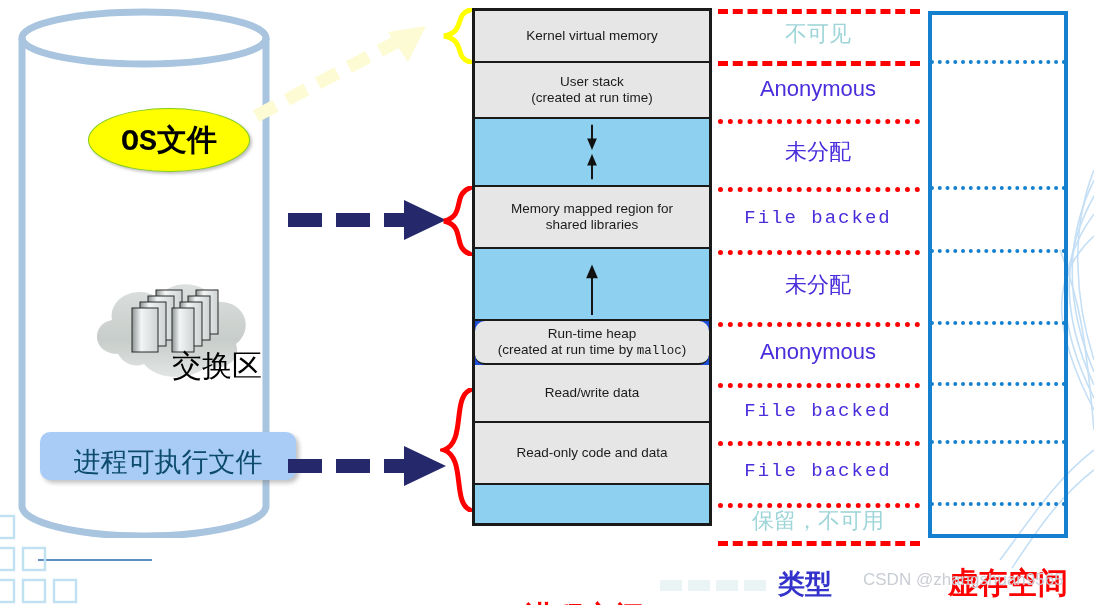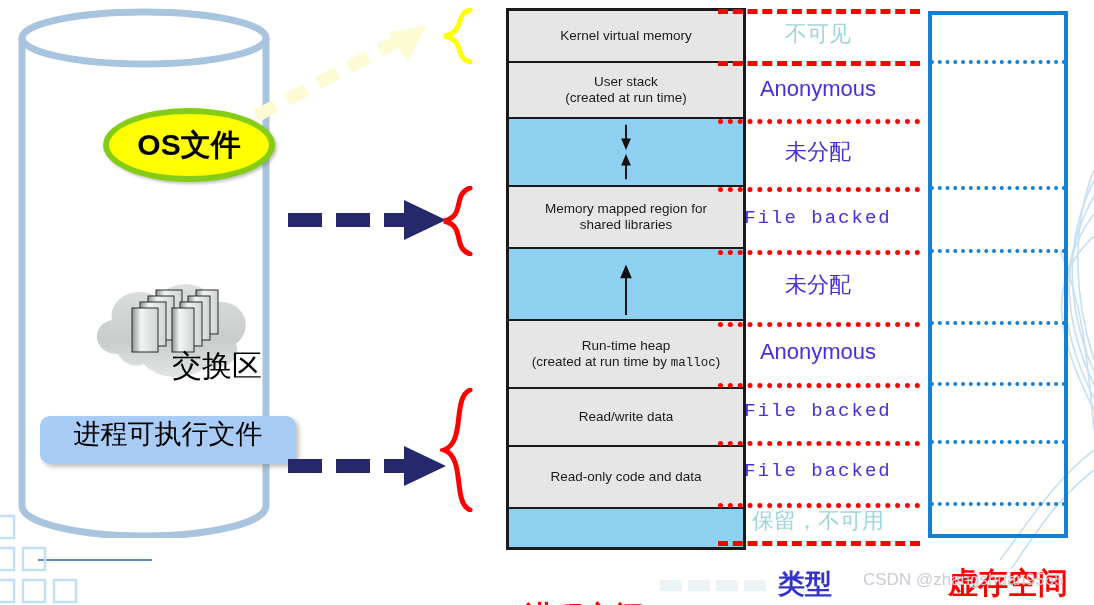--- a/index.html
+++ b/index.html
@@ -11,50 +11,50 @@
   }
   #stage{position:absolute;left:0;top:0;width:1094px;height:605px;}
 
   
   .deco-svg{position:absolute;left:0;top:0;width:1094px;height:605px;pointer-events:none;}
 
   
   .cylinder{position:absolute;left:14px;top:8px;width:260px;height:530px;}
 
   .os-file{
-    position:absolute;left:103px;top:108px;width:160px;height:62px;
+    position:absolute;left:88px;top:108px;width:160px;height:62px;
     border-radius:50%;background:#ffff00;
-    border:6px solid #84cc16;
+    border:1px solid #84cc16;
     display:flex;align-items:center;justify-content:center;
-    font-family:Liberation Sans, sans-serif;
+    font-family:Liberation Mono, monospace;
     font-weight:bold;font-size:30px;color:#000;letter-spacing:0px;
     box-shadow:2px 2px 3px rgba(120,120,120,.45);
   }
   .shared-lib{
     position:absolute;left:80px;top:196px;width:180px;height:48px;
     border-radius:10px;background:#ffb61e;
     display:flex;align-items:center;justify-content:center;
     font-size:25px;color:#000;
     box-shadow:3px 3px 4px rgba(120,120,120,.45);
   }
   .swap-label{
     position:absolute;left:172px;top:346px;font-size:30px;color:#000;
   }
   .exe-file{
-    position:absolute;left:40px;top:416px;width:256px;height:48px;
+    position:absolute;left:40px;top:432px;width:256px;height:48px;
     border-radius:10px;background:#a8ccf5;
-    display:flex;align-items:flex-start;justify-content:center;
-    font-size:27px;color:#000000;
+    display:flex;align-items:flex-end;justify-content:center;
+    font-size:27px;color:#0c4a6e;
     box-shadow:3px 3px 4px rgba(120,120,120,.45);
   }
 
   
   .memmap{
     position:absolute;left:472px;top:8px;width:240px;
-    border:3px solid #1a1a1a;box-sizing:border-box;background:#1d4ed8;margin-left:34px;
+    border:3px solid #1a1a1a;box-sizing:border-box;background:#1d4ed8;
   }
   .seg{
     box-sizing:border-box;width:100%;
     border-bottom:2px solid #1a1a1a;
     display:flex;flex-direction:column;align-items:center;justify-content:center;
     font-size:13.5px;color:#1a1a1a;line-height:1.18;text-align:center;
     position:relative;background:#e6e6e6;
   }
   .seg:last-child{border-bottom:none;}
   .seg.blue{background:#8ed0f0;}
@@ -226,21 +226,21 @@
       <span>shared libraries</span>
     </div>
 
     <div class="seg blue" style="height:72px;">
       <svg style="width:100%;height:100%;" viewBox="0 0 240 72" preserveAspectRatio="none">
         <line x1="120" y1="68" x2="120" y2="26" stroke="#111" stroke-width="2"></line>
         <polygon points="120,16 114,30 126,30" fill="#111"></polygon>
       </svg>
     </div>
 
-    <div class="seg" style="height:68px;">
+    <div class="seg" style="height:44px;border-radius:10px;">
       <span>Run-time heap</span>
       <span>(created at run time by <span class="mono">malloc</span>)</span>
     </div>
 
     <div class="seg" style="height:58px;">
       <span>Read/write data</span>
     </div>
 
     <div class="seg" style="height:62px;">
       <span>Read-only code and data</span>

